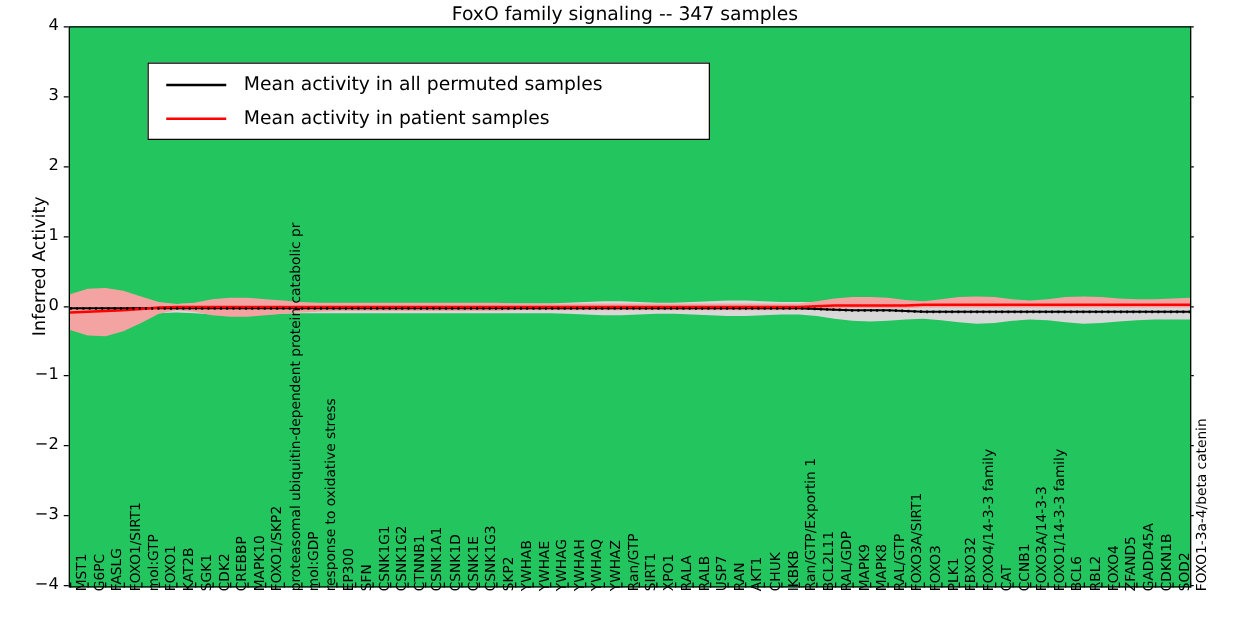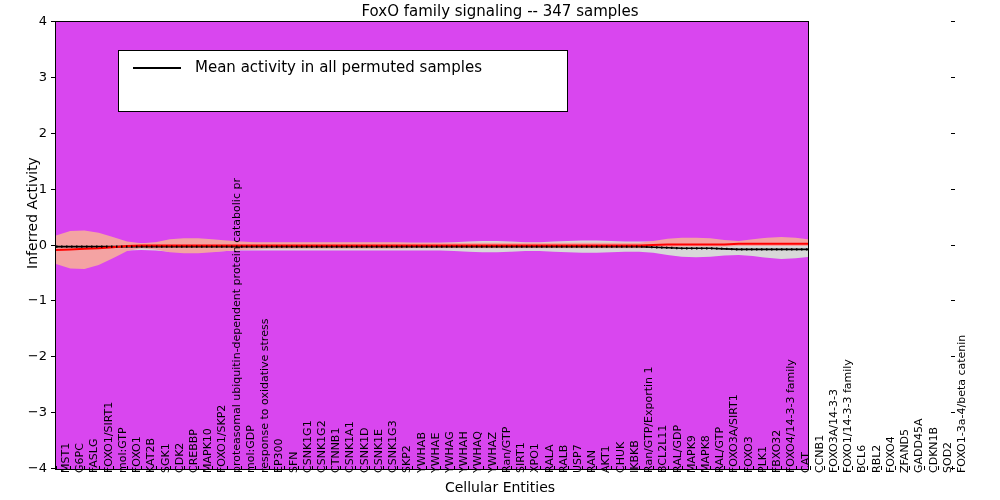--- a/index.html
+++ b/index.html
@@ -18,23 +18,23 @@
     transform:rotate(-90deg); transform-origin:center center;
   }
   #xlabel{
     position:absolute; left:0; top:479px; width:1000px;
     text-align:center; font-size:14px; color:#000;
   }
 
   
   #plot{
     position:absolute; left:55px; top:21px;
-    width:754px; height:449px;
+    width:898px; height:449px;
     border:1px solid #000; box-sizing:border-box;
-    background:#d946ef; overflow:hidden;
+    background:#22c55e; overflow:hidden;
   }
   #plot svg{display:block;}
 
   
   .ytick{
     position:absolute; right:1002px; width:80px;
     text-align:right; font-size:13px; color:#000;
     transform:translateY(-8px);
   }
   .ytickmark{
@@ -74,21 +74,20 @@
 </style>
 </head>
 <body>
 
 <div id="root">
 
   <div id="chart-title">FoxO family signaling -- 347 samples</div>
 
   <div id="ylabel">Inferred Activity</div>
 
-  <div id="xlabel">Cellular Entities</div>
 
   <div id="ytick-layer">
       <div class="ytick" style="top: 21px; left: 9px; width: 38px;">4</div>
       <div class="ytickmark" style="position: absolute; left: 51px; top: 21px; width: 4px; height: 1px; background: rgb(0, 0, 0);"></div>
       <div class="ytickmark" style="position: absolute; left: 951px; top: 21px; width: 4px; height: 1px; background: rgb(0, 0, 0);"></div>
       <div class="ytick" style="top: 76.875px; left: 9px; width: 38px;">3</div>
       <div class="ytickmark" style="position: absolute; left: 51px; top: 76.875px; width: 4px; height: 1px; background: rgb(0, 0, 0);"></div>
       <div class="ytickmark" style="position: absolute; left: 951px; top: 76.875px; width: 4px; height: 1px; background: rgb(0, 0, 0);"></div>
       <div class="ytick" style="top: 132.75px; left: 9px; width: 38px;">2</div>
       <div class="ytickmark" style="position: absolute; left: 51px; top: 132.75px; width: 4px; height: 1px; background: rgb(0, 0, 0);"></div>
@@ -119,20 +118,24 @@
         <path d="M0.00 213.44 L14.22 208.97 L28.44 208.41 L42.67 210.65 L56.89 215.12 L71.11 219.59 L85.33 221.26 L99.56 220.15 L113.78 217.35 L128.00 216.24 L142.22 216.24 L156.44 217.35 L170.67 218.47 L184.89 219.59 L199.11 220.15 L213.33 220.15 L227.56 220.15 L241.78 220.15 L256.00 220.15 L270.22 220.15 L284.44 220.15 L298.67 220.15 L312.89 220.15 L327.11 220.15 L341.33 220.15 L355.56 220.71 L369.78 220.71 L384.00 220.71 L398.22 220.71 L412.44 220.71 L426.67 220.71 L440.89 220.71 L455.11 220.71 L469.33 220.71 L483.56 220.71 L497.78 220.71 L512.00 220.71 L526.22 220.71 L540.44 220.71 L554.67 220.71 L568.89 220.71 L583.11 220.71 L597.33 219.03 L611.56 216.79 L625.78 215.68 L640.00 215.68 L654.22 216.24 L668.44 217.91 L682.67 219.03 L696.89 217.35 L711.11 215.68 L725.33 215.12 L739.56 215.68 L753.78 217.35 L768.00 218.47 L782.22 217.35 L796.44 215.68 L810.67 215.12 L824.89 215.68 L839.11 216.79 L853.33 217.35 L867.56 217.35 L881.78 216.79 L896.00 216.24 L896.00 224.06 L881.78 224.06 L867.56 224.06 L853.33 224.06 L839.11 224.06 L824.89 224.06 L810.67 224.06 L796.44 224.06 L782.22 224.06 L768.00 224.06 L753.78 224.06 L739.56 224.06 L725.33 224.06 L711.11 224.06 L696.89 224.06 L682.67 224.06 L668.44 224.62 L654.22 224.62 L640.00 224.62 L625.78 224.62 L611.56 225.18 L597.33 225.74 L583.11 226.29 L568.89 226.29 L554.67 226.29 L540.44 226.29 L526.22 226.29 L512.00 226.29 L497.78 226.29 L483.56 226.29 L469.33 226.29 L455.11 226.29 L440.89 226.29 L426.67 226.29 L412.44 226.29 L398.22 226.29 L384.00 226.29 L369.78 226.29 L355.56 226.29 L341.33 226.85 L327.11 226.85 L312.89 226.85 L298.67 226.85 L284.44 226.85 L270.22 226.85 L256.00 226.85 L241.78 226.85 L227.56 226.85 L213.33 226.85 L199.11 227.41 L184.89 227.97 L170.67 229.09 L156.44 230.21 L142.22 231.32 L128.00 231.32 L113.78 230.21 L99.56 227.41 L85.33 226.29 L71.11 229.09 L56.89 236.35 L42.67 243.06 L28.44 246.97 L14.22 246.41 L0.00 241.94 Z" fill="#f4a3a3" stroke="none"></path>
         <path d="M0.00 224.62 L14.22 224.62 L28.44 224.62 L42.67 224.62 L56.89 224.62 L71.11 224.62 L85.33 224.62 L99.56 224.62 L113.78 224.62 L128.00 224.62 L142.22 224.62 L156.44 224.62 L170.67 224.62 L184.89 224.62 L199.11 224.62 L213.33 224.62 L227.56 224.62 L241.78 224.62 L256.00 224.62 L270.22 224.62 L284.44 224.62 L298.67 224.62 L312.89 224.62 L327.11 224.62 L341.33 224.62 L355.56 224.62 L369.78 224.62 L384.00 224.62 L398.22 224.62 L412.44 224.62 L426.67 224.62 L440.89 224.62 L455.11 224.62 L469.33 224.62 L483.56 224.62 L497.78 224.62 L512.00 224.62 L526.22 224.62 L540.44 224.62 L554.67 224.62 L568.89 224.62 L583.11 224.62 L597.33 225.18 L611.56 225.74 L625.78 226.29 L640.00 226.29 L654.22 226.29 L668.44 226.85 L682.67 227.41 L696.89 227.41 L711.11 227.41 L725.33 227.41 L739.56 227.41 L753.78 227.41 L768.00 227.41 L782.22 227.41 L796.44 227.41 L810.67 227.41 L824.89 227.41 L839.11 227.41 L853.33 227.41 L867.56 227.41 L881.78 227.41 L896.00 227.41" fill="none" stroke="#000000" stroke-width="1.6"></path>
         <path d="M0.00 227.97 L14.22 227.41 L28.44 226.85 L42.67 226.29 L56.89 225.18 L71.11 224.06 L85.33 223.50 L99.56 223.50 L113.78 223.50 L128.00 223.50 L142.22 223.50 L156.44 223.50 L170.67 223.50 L184.89 223.50 L199.11 223.50 L213.33 223.50 L227.56 223.50 L241.78 223.50 L256.00 223.50 L270.22 223.50 L284.44 223.50 L298.67 223.50 L312.89 223.50 L327.11 223.50 L341.33 223.50 L355.56 223.50 L369.78 223.50 L384.00 223.50 L398.22 223.50 L412.44 223.50 L426.67 223.50 L440.89 223.50 L455.11 223.50 L469.33 223.50 L483.56 223.50 L497.78 223.50 L512.00 223.50 L526.22 223.50 L540.44 223.50 L554.67 223.50 L568.89 223.50 L583.11 223.50 L597.33 222.94 L611.56 222.38 L625.78 222.38 L640.00 222.38 L654.22 222.38 L668.44 222.38 L682.67 221.82 L696.89 221.82 L711.11 221.82 L725.33 221.82 L739.56 221.82 L753.78 221.82 L768.00 221.82 L782.22 221.82 L796.44 221.82 L810.67 221.82 L824.89 221.82 L839.11 221.82 L853.33 221.82 L867.56 221.82 L881.78 221.82 L896.00 221.82" fill="none" stroke="#ff0000" stroke-width="2"></path>
         <path d="M0.00 224.62 L14.22 224.62 L28.44 224.62 L42.67 224.62 L56.89 224.62 L71.11 224.62 L85.33 224.62 L99.56 224.62 L113.78 224.62 L128.00 224.62 L142.22 224.62 L156.44 224.62 L170.67 224.62 L184.89 224.62 L199.11 224.62 L213.33 224.62 L227.56 224.62 L241.78 224.62 L256.00 224.62 L270.22 224.62 L284.44 224.62 L298.67 224.62 L312.89 224.62 L327.11 224.62 L341.33 224.62 L355.56 224.62 L369.78 224.62 L384.00 224.62 L398.22 224.62 L412.44 224.62 L426.67 224.62 L440.89 224.62 L455.11 224.62 L469.33 224.62 L483.56 224.62 L497.78 224.62 L512.00 224.62 L526.22 224.62 L540.44 224.62 L554.67 224.62 L568.89 224.62 L583.11 224.62 L597.33 225.18 L611.56 225.74 L625.78 226.29 L640.00 226.29 L654.22 226.29 L668.44 226.85 L682.67 227.41 L696.89 227.41 L711.11 227.41 L725.33 227.41 L739.56 227.41 L753.78 227.41 L768.00 227.41 L782.22 227.41 L796.44 227.41 L810.67 227.41 L824.89 227.41 L839.11 227.41 L853.33 227.41 L867.56 227.41 L881.78 227.41 L896.00 227.41" fill="none" stroke="#000000" stroke-width="2.2" stroke-dasharray="1.5 3.5"></path>
       </svg>
 
     <div id="legend">
         <div class="legend-row" style="top: 4px;">
           <div class="legend-line" style="background: rgb(0, 0, 0);"></div>
           <div class="legend-text">Mean activity in all permuted samples</div>
+        </div>
+        <div class="legend-row" style="top: 31px;">
+          <div class="legend-line" style="background: rgb(255, 0, 0);"></div>
+          <div class="legend-text">Mean activity in patient samples</div>
         </div>
       </div>
   </div>
 
   <div id="xtick-layer">
       <div class="xtickmark" style="left: 56px; top: 466px;"></div>
       <div class="xtick" style="left: 60px; top: 473px;">MST1</div>
       <div class="xtickmark" style="left: 70.2222px; top: 466px;"></div>
       <div class="xtick" style="left: 74.2222px; top: 473px;">G6PC</div>
       <div class="xtickmark" style="left: 84.4444px; top: 466px;"></div>

